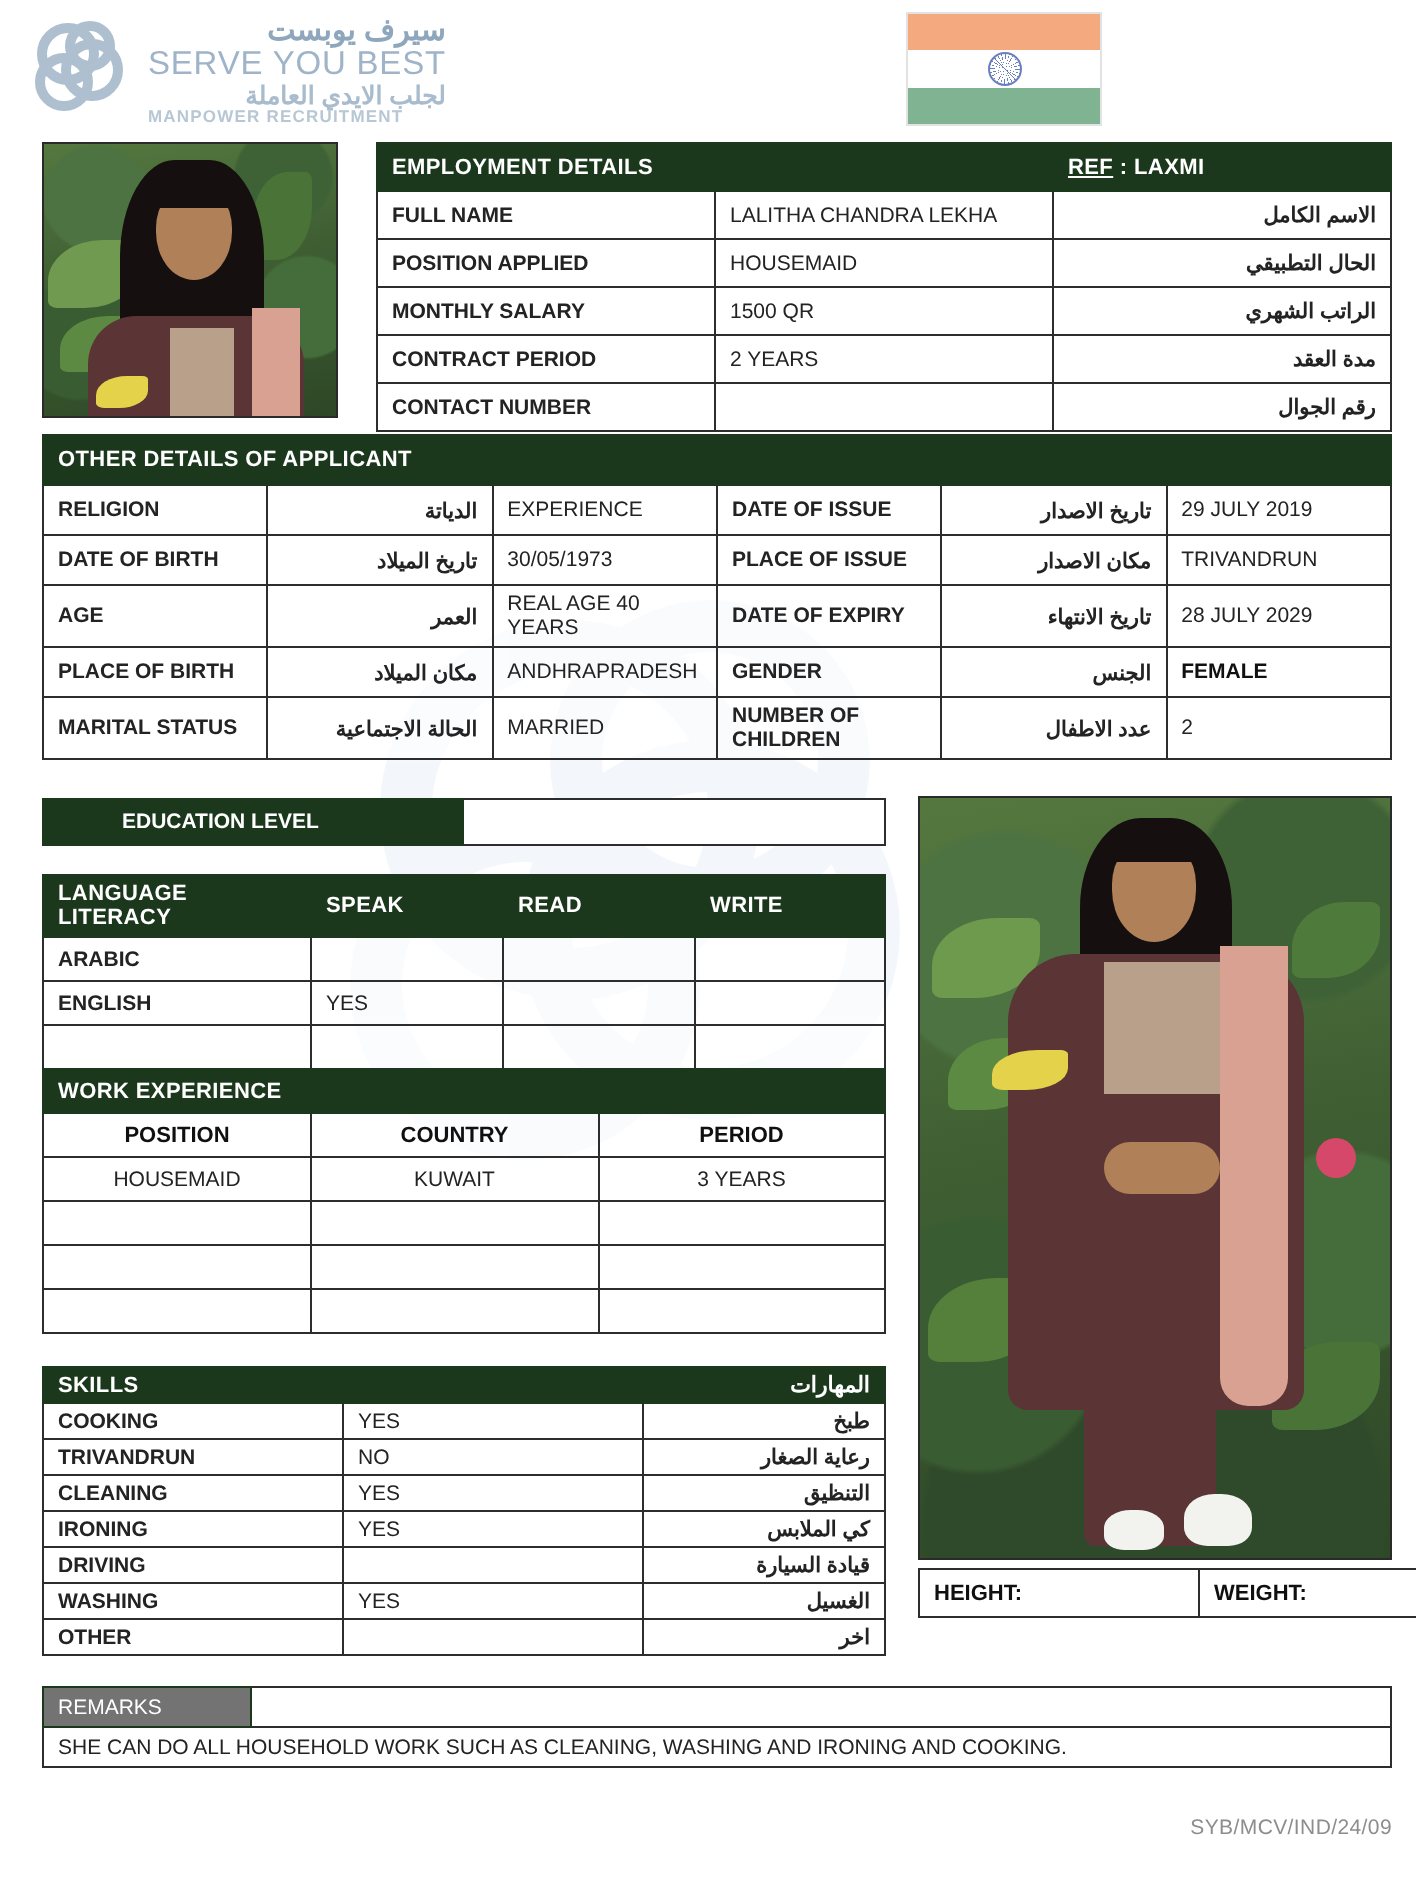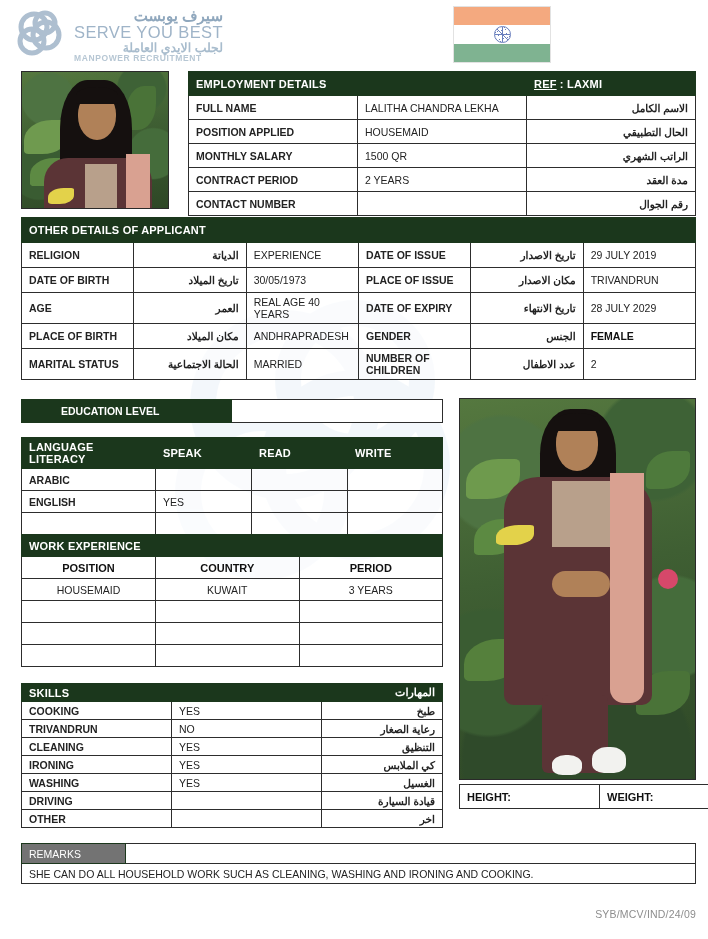--- a/index.html
+++ b/index.html
@@ -420,28 +420,28 @@
       <td class="lbl">CLEANING</td>
       <td class="val">YES</td>
       <td class="ar">التنظيق</td>
     </tr>
     <tr>
       <td class="lbl">IRONING</td>
       <td class="val">YES</td>
       <td class="ar">كي الملابس</td>
     </tr>
     <tr>
+      <td class="lbl">DRIVING</td>
+      <td class="val"></td>
+      <td class="ar">قيادة السيارة</td>
+    </tr>
+    <tr>
       <td class="lbl">WASHING</td>
       <td class="val">YES</td>
       <td class="ar">الغسيل</td>
-    </tr>
-    <tr>
-      <td class="lbl">DRIVING</td>
-      <td class="val"></td>
-      <td class="ar">قيادة السيارة</td>
     </tr>
     <tr>
       <td class="lbl">OTHER</td>
       <td class="val"></td>
       <td class="ar">اخر</td>
     </tr>
   </tbody>
     </table>
 
   <div class="photo photo-big">

